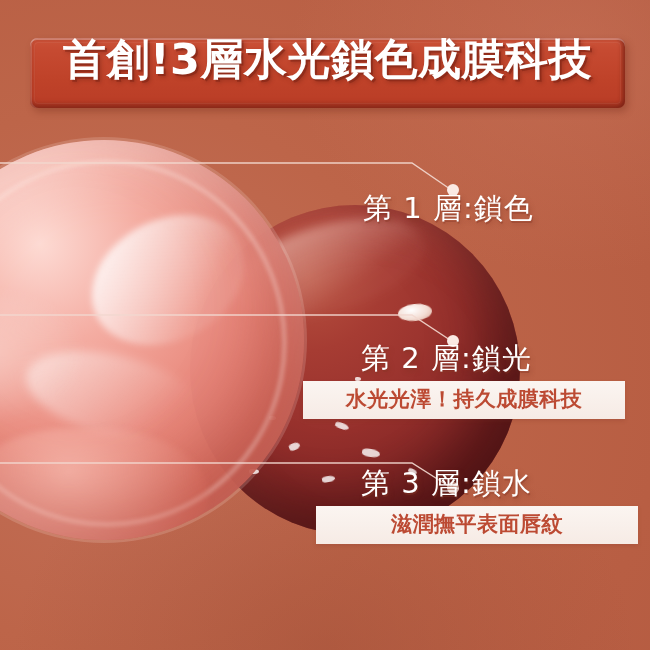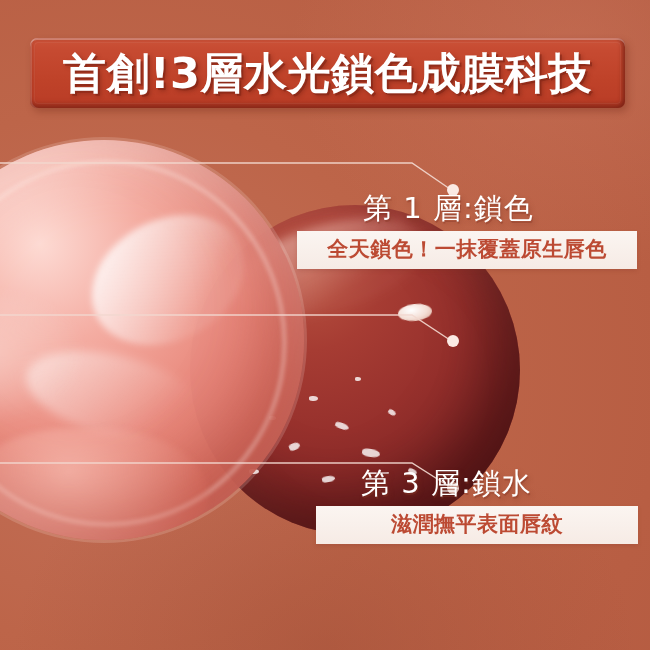--- a/index.html
+++ b/index.html
@@ -38,21 +38,20 @@
     height: 70px;
     border-radius: 7px;
     background: linear-gradient(180deg, #cb5339 0%, #c64a31 18%, #bf4229 60%, #b93c26 100%);
     box-shadow:
       inset 0 2px 0 rgba(255,255,255,.30),
       inset 2px 0 0 rgba(255,255,255,.16),
       inset -3px 0 4px rgba(110,30,18,.55),
       inset 0 -4px 5px rgba(110,30,18,.50),
       3px 4px 7px rgba(120,48,30,.38);
     display: flex;
-    align-items: center;
     justify-content: center;
   }
   .title-banner::after {
     content: "";
     position: absolute;
     inset: 4px;
     border-radius: 4px;
     border: 1px solid rgba(255,255,255,.06);
     pointer-events: none;
   }
@@ -284,25 +283,28 @@
     </g>
     <g fill="#fbeae4">
       <circle cx="453" cy="190" r="6"></circle>
       <circle cx="453" cy="341" r="6"></circle>
       <circle cx="453" cy="488" r="6"></circle>
     </g>
   </svg>
 
   <div class="layer layer-1">
     <div class="layer-heading">第 1 層:鎖色</div>
+  </div>
+
+  <div class="layer layer-2">
+    <div class="layer-heading">第 2 層:鎖光</div>
     <div class="layer-bar">
-      <span class="layer-bar-text">全天鎖色！一抹覆蓋原生唇色</span>
+      <span class="layer-bar-text">水光光澤！持久成膜科技</span>
     </div>
   </div>
-
 
   <div class="layer layer-3">
     <div class="layer-heading">第 3 層:鎖水</div>
     <div class="layer-bar">
       <span class="layer-bar-text">滋潤撫平表面唇紋</span>
     </div>
   </div>
 
   <div class="title-banner">
     <span class="title-text">首創!3層水光鎖色成膜科技</span>

